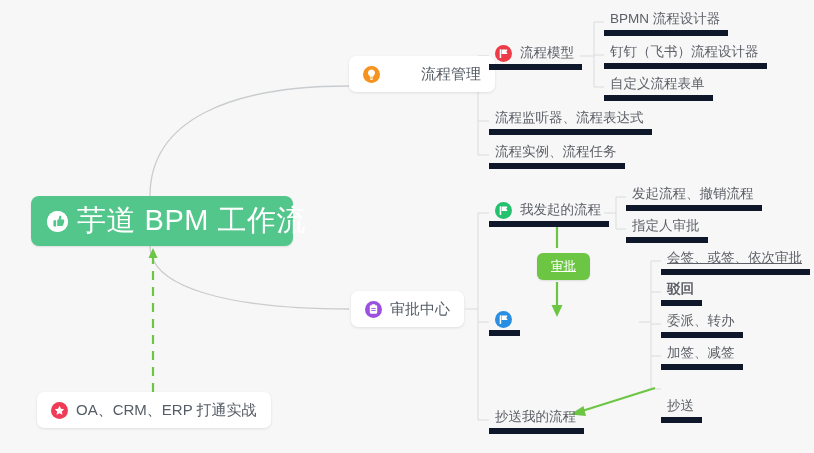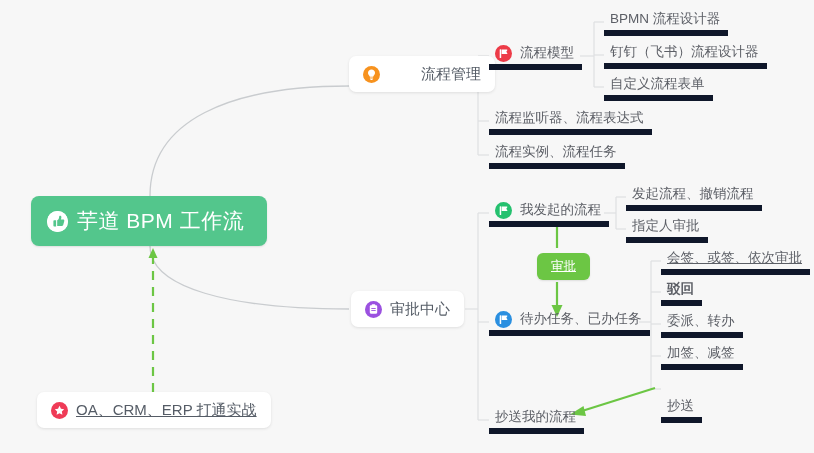--- a/index.html
+++ b/index.html
@@ -10,23 +10,23 @@
     overflow:hidden;
     position:relative;
   }
   #canvas{position:absolute;left:0;top:0;width:814px;height:453px;}
   svg.links{position:absolute;left:0;top:0;width:814px;height:453px;pointer-events:none;}
 
   .node{position:absolute;box-sizing:border-box;white-space:nowrap;display:flex;align-items:center;}
 
   
   .root{
-    left:31px;top:196px;width:236px;height:50px;
+    left:31px;top:196px;width:262px;height:50px;
     background:#53c68c;border-radius:8px;
-    color:#ffffff;font-size:21px;
+    color:#ffffff;font-size:29px;
     padding:0 16px;
     box-shadow:0 1px 2px rgba(0,0,0,.10);
     justify-content:flex-start;
   }
   .root .lbl{margin-left:9px;letter-spacing:.5px;}
 
   
   .card{
     background:#ffffff;border-radius:7px;
     box-shadow:0 1px 3px rgba(0,0,0,.10);
@@ -214,21 +214,20 @@
     <span class="lbl">指定人审批</span>
   </div>
 
   <div class="node leaf with-icon" style="left:489px;top:308px;">
     <span class="ic ic-blue">
       <svg width="17" height="17" viewBox="0 0 17 17">
         <rect x="4.7" y="4.2" width="1.5" height="8.8" rx=".6" fill="#ffffff"></rect>
         <path d="M6.6 4.6h5.3c.4 0 .6.4.4.7l-1 1.5 1 1.5c.2.3 0 .7-.4.7H6.6V4.6z" fill="#ffffff"></path>
       </svg>
     </span>
-    <span class="lbl">待办任务、已办任务</span>
   </div>
 
   <div class="node leaf" style="left:661px;top:247px;text-decoration:underline;">
     <span class="lbl">会签、或签、依次审批</span>
   </div>
   <div class="node leaf" style="left:661px;top:278px;font-weight:bold;">
     <span class="lbl">驳回</span>
   </div>
   <div class="node leaf" style="left:661px;top:310px;">
     <span class="lbl">委派、转办</span>
@@ -239,21 +238,21 @@
   <div class="node leaf" style="left:661px;top:375px;margin-top:20px;">
     <span class="lbl">抄送</span>
   </div>
 
   <div class="node leaf" style="left:489px;top:406px;">
     <span class="lbl">抄送我的流程</span>
   </div>
 
   <div class="badge">审批</div>
 
-  <div class="node card" style="left:37px;top:392px;height:36px;text-decoration:underline;">
+  <div class="node card" style="left:37px;top:392px;height:36px;">
     <span class="ic ic-star">
       <svg width="17" height="17" viewBox="0 0 17 17">
         <path d="M8.5 3.8l1.45 2.94 3.25.47-2.35 2.29.55 3.23-2.9-1.53-2.9 1.53.55-3.23L3.8 7.21l3.25-.47L8.5 3.8z" fill="#ffffff"></path>
       </svg>
     </span>
     <span class="lbl">OA、CRM、ERP 打通实战</span>
   </div>
 
 </div>
 

